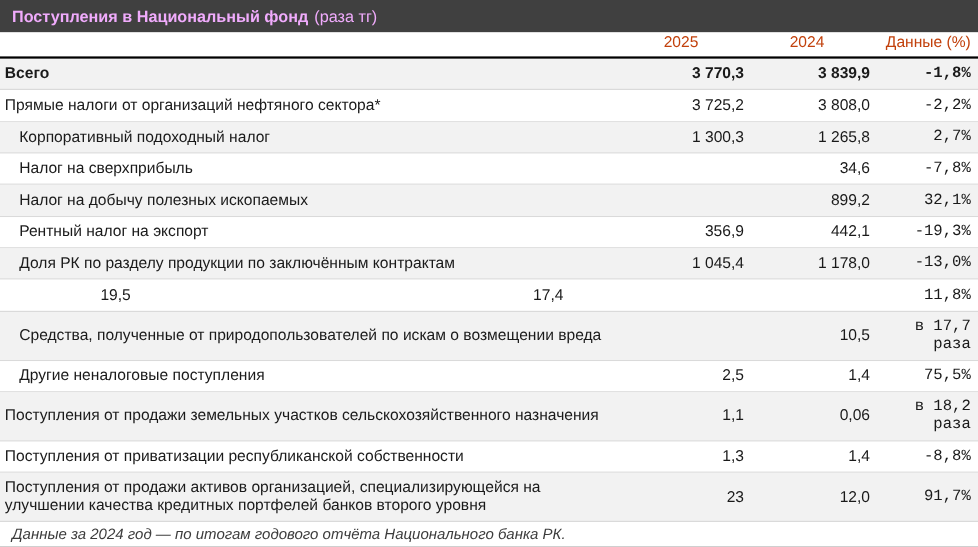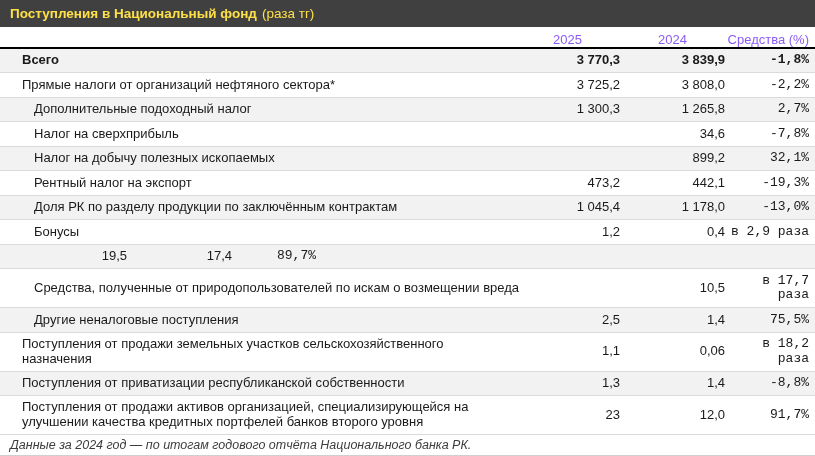--- a/index.html
+++ b/index.html
@@ -3,39 +3,39 @@
 <meta charset="utf-8">
 <style>
   html,body{margin:0;padding:0;background:#fff;}
   .frame{
     width:815px;height:456px;box-sizing:border-box;
     font-family:"Liberation Sans",sans-serif;color:#1a1a1a;
     display:flex;flex-direction:column;overflow:hidden;background:#fff;
   }
   
   .titlebar{
-    height:27px;flex:0 0 27px;background:#404040;color:#fde047;
+    height:27px;flex:0 0 27px;background:#404040;color:#f0abfc;
     display:flex;align-items:center;padding:0 10px;font-size:13.5px;white-space:nowrap;
   }
   .title-bold{font-weight:bold;margin-right:5px;}
   
   .colheader{
-    flex:0 0 20px;display:flex;align-items:flex-end;
-    border-bottom:2px solid #000;font-size:13px;color:#8b5cf6;
+    flex:0 0 20px;display:flex;align-items:flex-start;
+    border-bottom:2px solid #000;font-size:13px;color:#c2410c;
     padding:0 6px 0 10px;background:#fff;
   }
   .c-label{flex:1;}
   .c-num{width:105px;text-align:center;}
   .c-growth{width:84px;text-align:right;}
   
   .tbody{flex:1 1 auto;display:flex;flex-direction:column;}
   .row{
     display:flex;align-items:center;min-height:21px;flex:1 1 auto;
-    font-size:13px;line-height:1.12;padding:1px 6px 1px 22px;
-    border-bottom:1px solid #dadada;background:#fff;
+    font-size:13px;line-height:1.12;padding:1px 6px 1px 4px;
+    border-bottom:1px solid #dadada;background:#fff;justify-content:space-between;
   }
   .tbody .row:nth-child(odd){background:#f2f2f2;}
   .row .cell.label{flex:1;padding-right:8px;}
   .row .cell.num{width:105px;text-align:right;}
   .row .cell.growth{width:84px;text-align:right;font-family:Liberation Mono, monospace;}
   .row.bold{font-weight:bold;}
   .row.indent-2 .lbl{display:block;padding-left:12px;}
   
   .foot-row{
     flex:0 0 auto;display:flex;align-items:center;min-height:18px;
@@ -51,39 +51,39 @@
 
   <header class="titlebar">
     <span class="title-bold">Поступления в Национальный фонд</span>
     <span class="title-unit">(раза тг)</span>
   </header>
 
   <div class="colheader">
     <div class="c-label"></div>
     <div class="c-num">2025</div>
     <div class="c-num">2024</div>
-    <div class="c-growth">Средства (%)</div>
+    <div class="c-growth">Данные (%)</div>
   </div>
 
   <div class="tbody" id="rows">
       <div class="row indent-1 bold">
       <div class="cell label"><span class="lbl">Всего</span></div>
       <div class="cell num v2025">3 770,3</div>
       <div class="cell num v2024">3 839,9</div>
       <div class="cell growth">-1,8%</div>
     </div>
       <div class="row indent-1">
       <div class="cell label"><span class="lbl">Прямые налоги от организаций нефтяного сектора*</span></div>
       <div class="cell num v2025">3 725,2</div>
       <div class="cell num v2024">3 808,0</div>
       <div class="cell growth">-2,2%</div>
     </div>
       <div class="row indent-2">
       <div class="cell label">
-          <span class="lbl">Дополнительные подоходный налог</span>
+          <span class="lbl">Корпоративный подоходный налог</span>
         </div>
       <div class="cell num v2025">1 300,3</div>
       <div class="cell num v2024">1 265,8</div>
       <div class="cell growth">2,7%</div>
     </div>
       <div class="row indent-2">
       <div class="cell label">
           <span class="lbl">Налог на сверхприбыль</span>
         </div>
       <div class="cell num v2025">34,6</div>
@@ -93,44 +93,36 @@
       <div class="cell label">
           <span class="lbl">Налог на добычу полезных ископаемых</span>
         </div>
       <div class="cell num v2025">899,2</div>
       <div class="cell growth">32,1%</div>
     </div>
       <div class="row indent-2">
       <div class="cell label">
           <span class="lbl">Рентный налог на экспорт</span>
         </div>
-      <div class="cell num v2025">473,2</div>
+      <div class="cell num v2025">356,9</div>
       <div class="cell num v2024">442,1</div>
       <div class="cell growth">-19,3%</div>
     </div>
       <div class="row indent-2">
       <div class="cell label">
           <span class="lbl">Доля РК по разделу продукции по заключённым контрактам</span>
         </div>
       <div class="cell num v2025">1 045,4</div>
       <div class="cell num v2024">1 178,0</div>
       <div class="cell growth">-13,0%</div>
     </div>
-      <div class="row indent-2">
-      <div class="cell label">
-          <span class="lbl">Бонусы</span>
-        </div>
-      <div class="cell num v2025">1,2</div>
-      <div class="cell num v2024">0,4</div>
-      <div class="cell growth">в 2,9 раза</div>
-    </div>
       <div class="row indent-1">
       <div class="cell num v2025">19,5</div>
       <div class="cell num v2024">17,4</div>
-      <div class="cell growth">89,7%</div>
+      <div class="cell growth">11,8%</div>
     </div>
       <div class="row indent-2">
       <div class="cell label">
           <span class="lbl">Средства, полученные от природопользователей по искам о возмещении вреда</span>
         </div>
       <div class="cell num v2025">10,5</div>
       <div class="cell growth">в 17,7 раза</div>
     </div>
       <div class="row indent-2">
       <div class="cell label">

